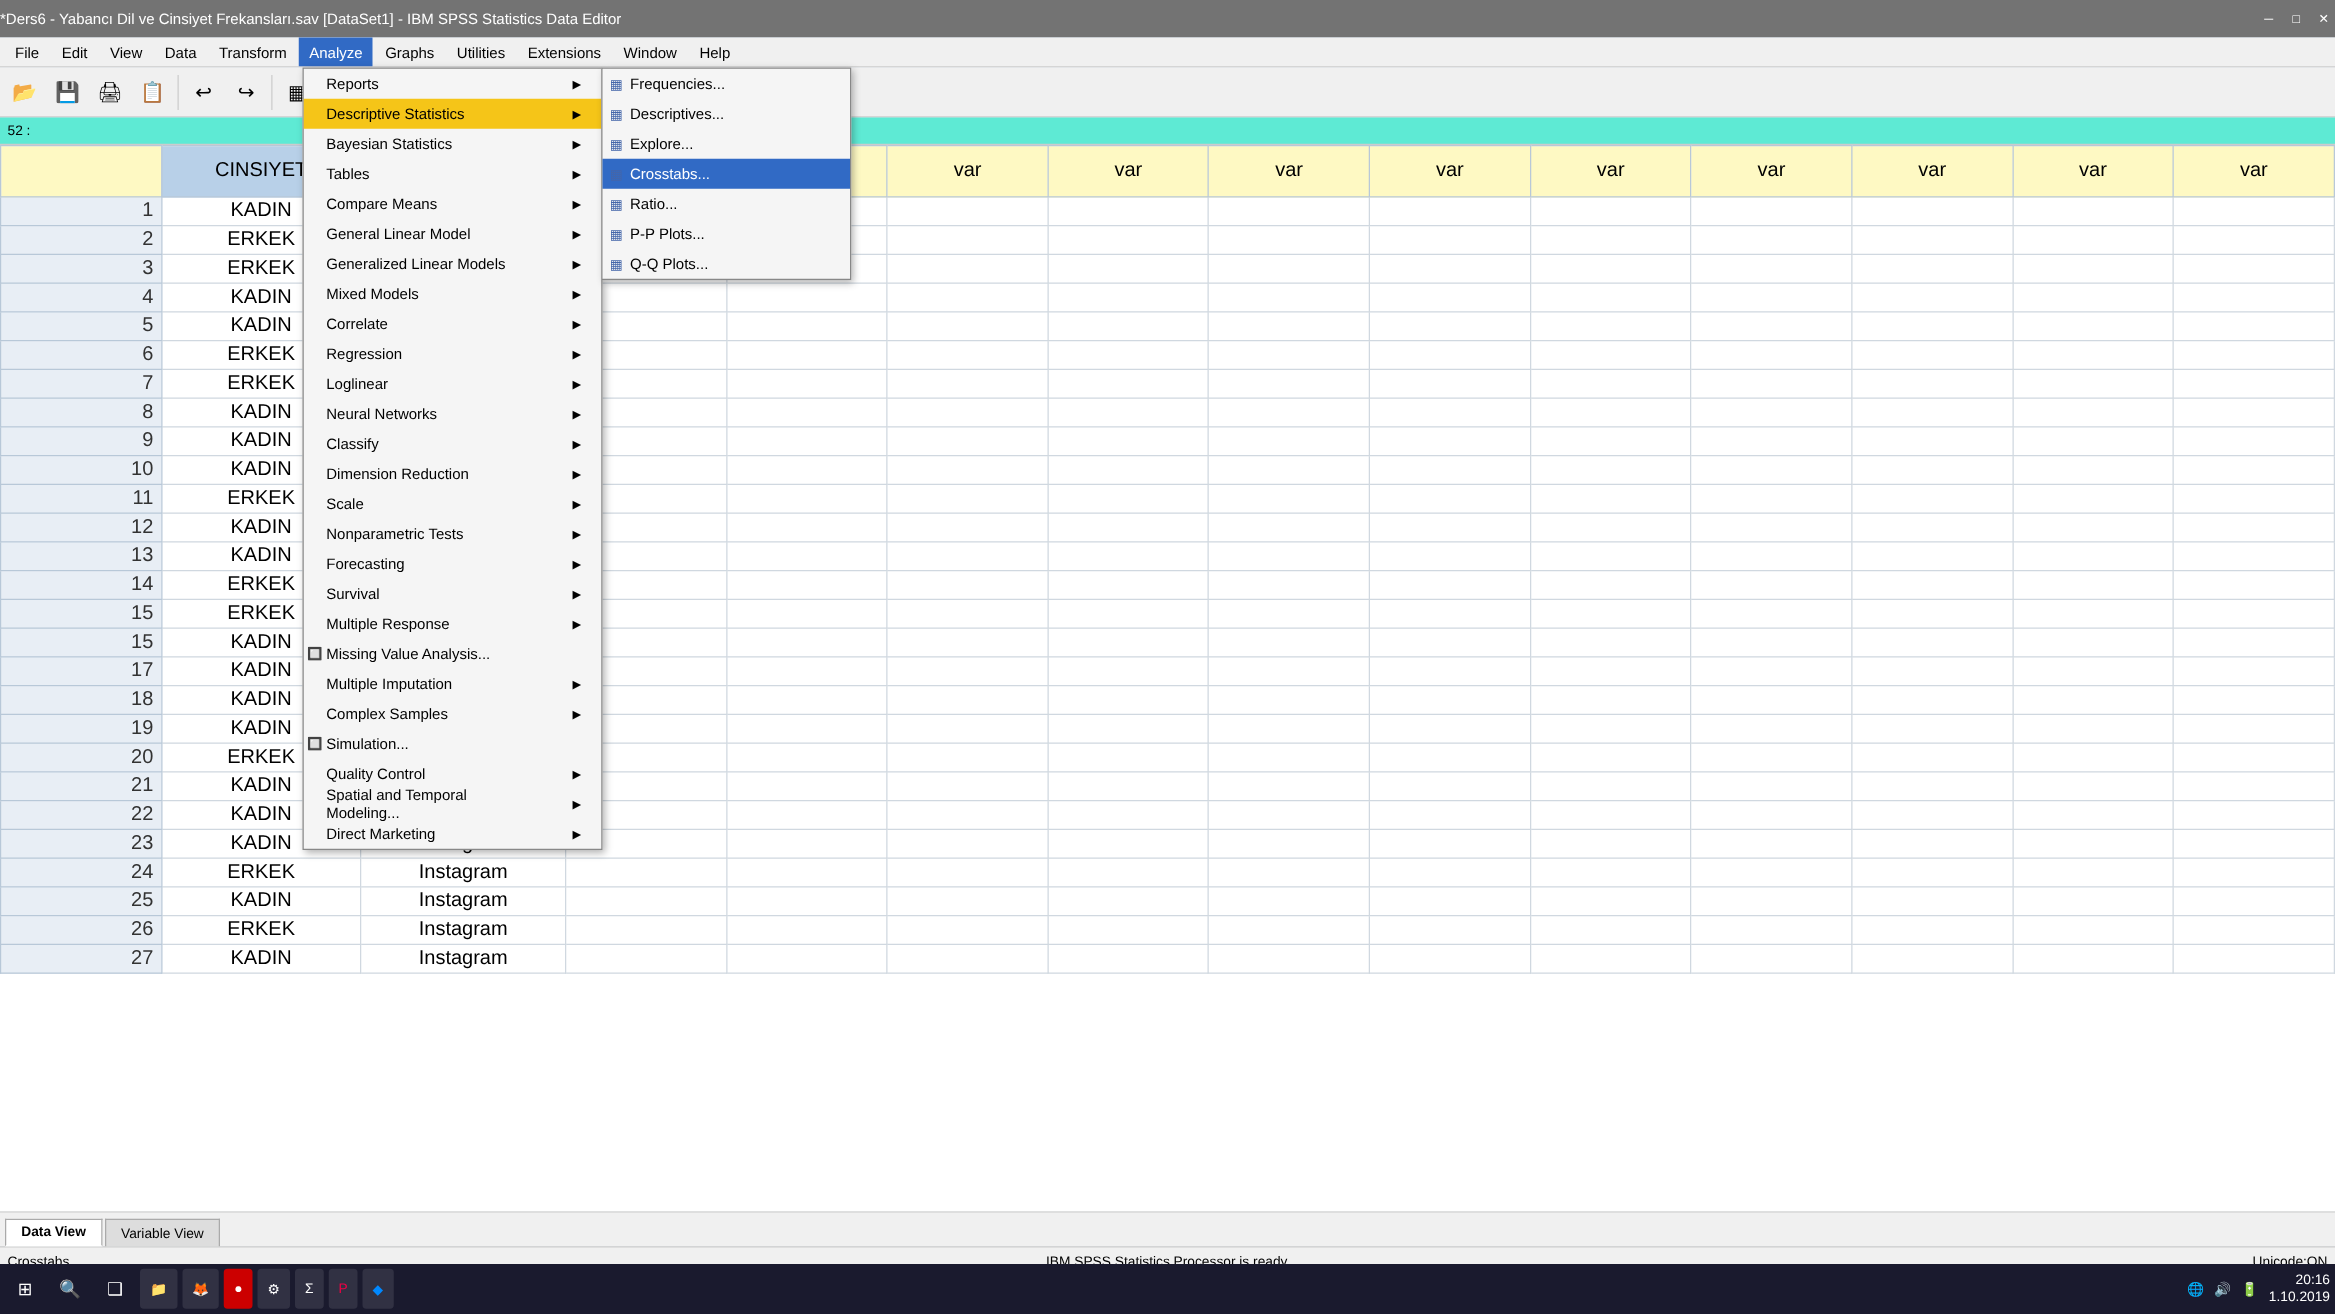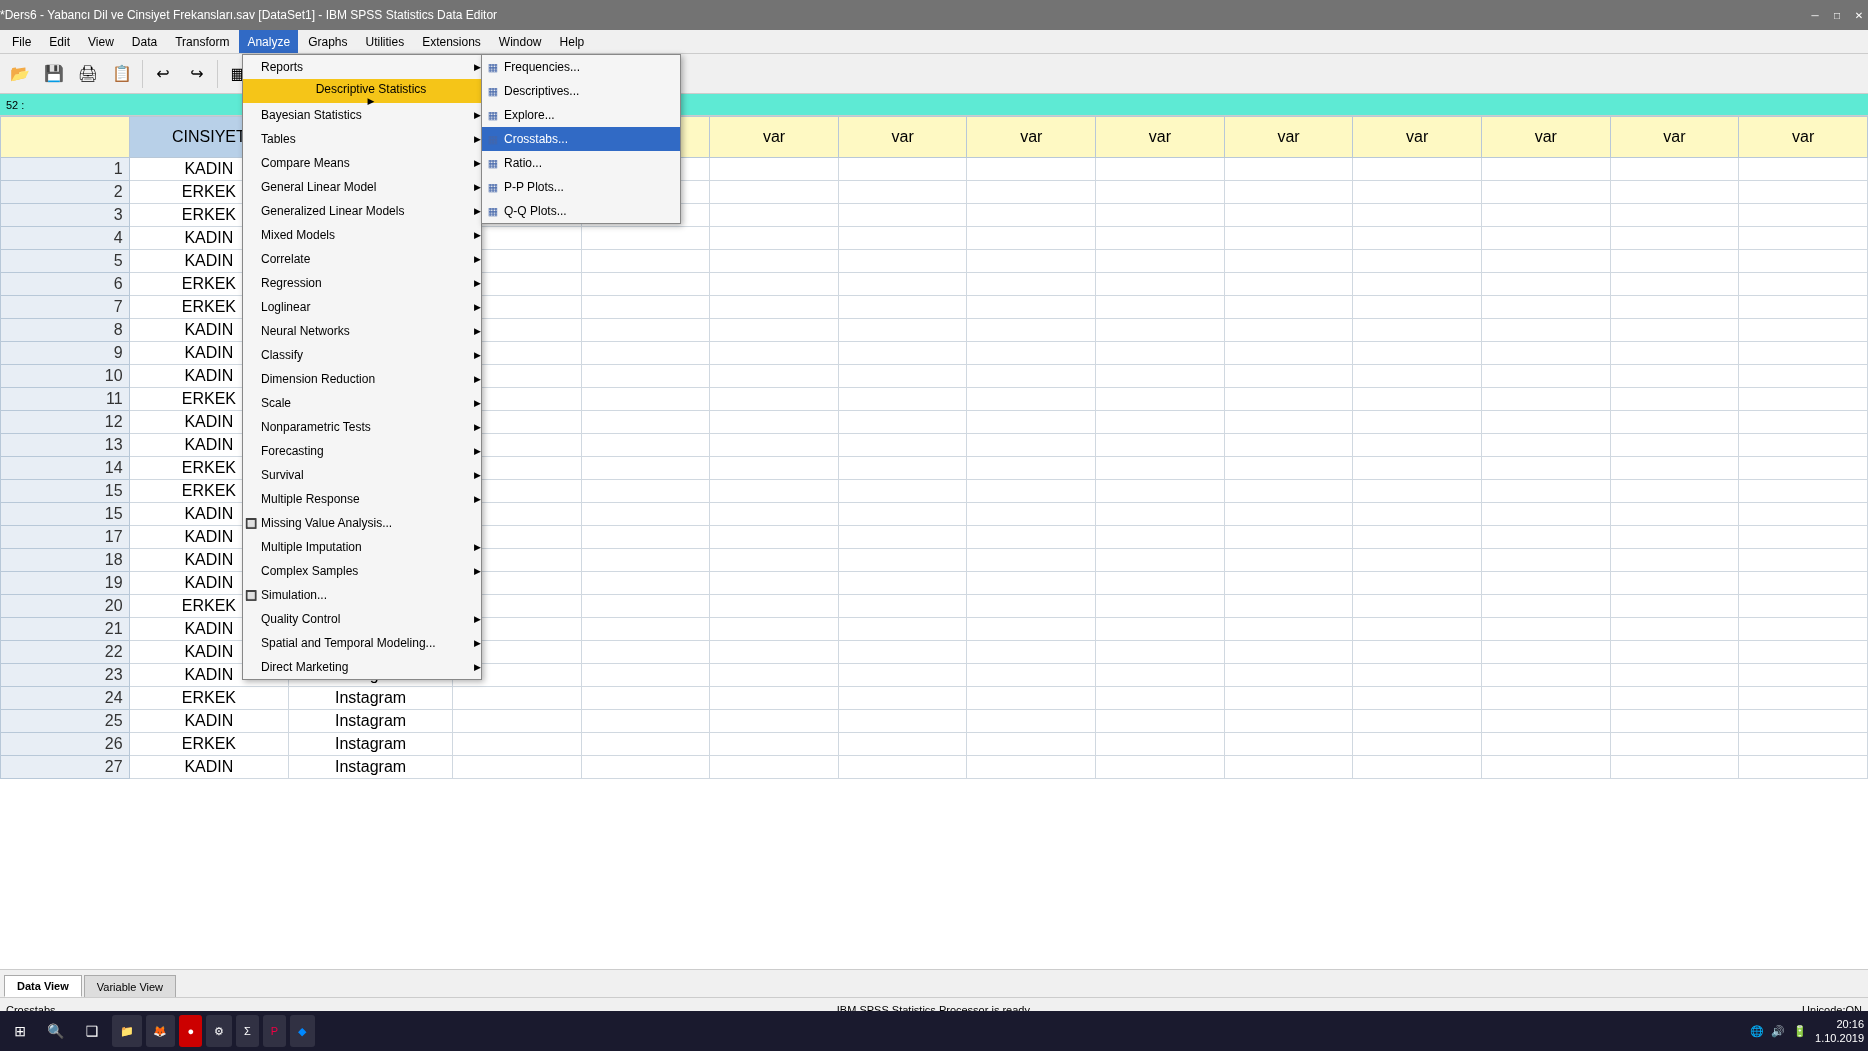--- a/index.html
+++ b/index.html
@@ -183,26 +183,27 @@
       position: absolute;
       top: 54px; left: 242px;
       width: 240px;
       background: #f5f5f5;
       border: 1px solid #888;
       box-shadow: 2px 2px 6px rgba(0,0,0,0.3);
       pointer-events: all;
       z-index: 200;
     }
     .analyze-menu .menu-row {
-      padding: 3px 0 3px 18px;
+      padding: 3px 16px 3px 18px;
       display: flex; align-items: center; justify-content: space-between;
       cursor: pointer; height: 24px; font-size: 12px;
       position: relative;
-    }
-    .analyze-menu .menu-row.highlighted { background: #f5c518; color: black; flex-direction: column; }
+      gap: 44px;
+    }
+    .analyze-menu .menu-row.highlighted { background: #f5c518; color: black; }
     .analyze-menu .menu-row .arrow { font-size: 9px; }
     .analyze-menu .menu-row .icon-sm { position: absolute; left: 2px; width: 14px; text-align: center; font-size: 10px; }
 
     
     .desc-submenu {
       position: absolute;
       top: 54px; left: 481px;
       width: 200px;
       background: #f5f5f5;
       border: 1px solid #888;

